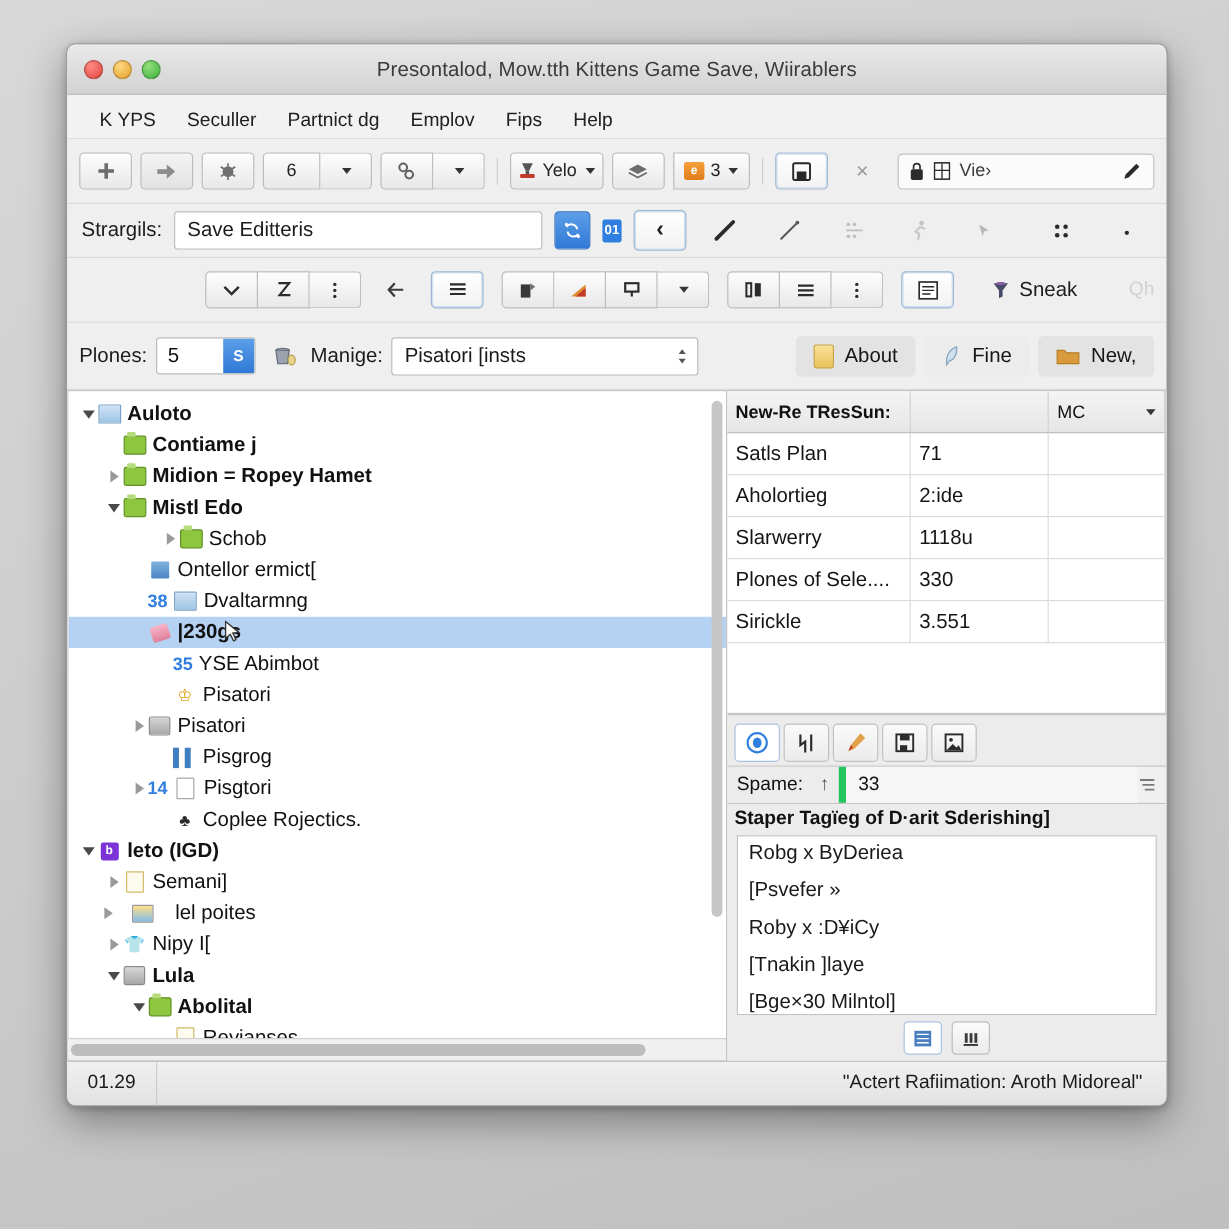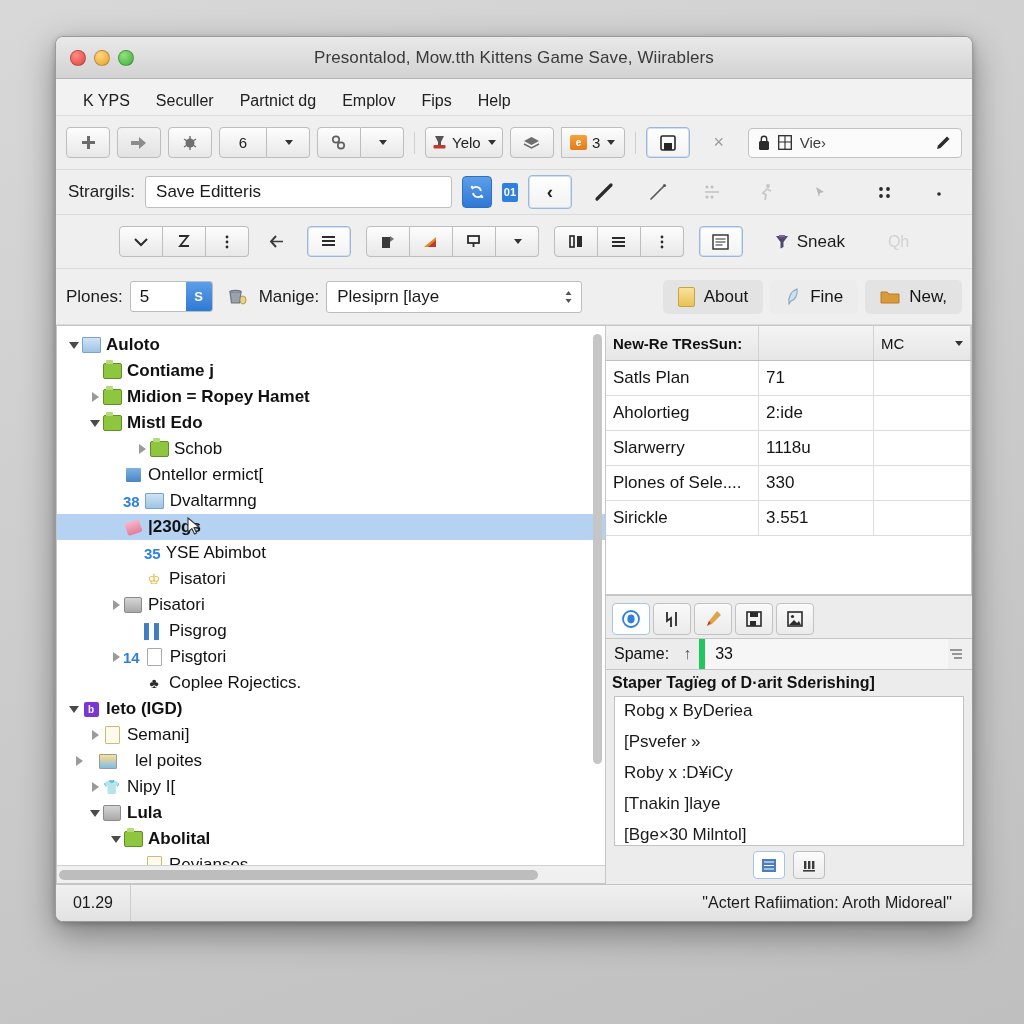--- a/index.html
+++ b/index.html
@@ -90,21 +90,21 @@
   .bluebtn{
     width:36px;height:30px;border-radius:4px;border:1px solid #2f6fc0;
     background:linear-gradient(#5c9ee8,#2f79d6);
     display:flex;align-items:center;justify-content:center;
   }
   .smallbadge{
     width:21px;height:19px;background:#2f7fe0;border-radius:2px;color:#fff;
     font-size:11px;font-weight:bold;display:flex;align-items:center;justify-content:center;
   }
   
-  .tb2{height:41px;justify-content:center;}
+  .tb2{height:41px;justify-content:flex-end;}
   .snark{
     display:flex;align-items:center;gap:7px;font-size:17px;color:#1c1c1c;margin-left:24px;
   }
   .ghosttext{color:#d2d2d2;font-size:16px;margin-left:36px;}
   
   .tb3{height:43px;}
   .lbl{font-size:17px;color:#1c1c1c;}
   .spinbox{
     width:72px;height:29px;background:#fff;border:1px solid #bcbcbc;border-radius:3px;
     display:flex;align-items:center;font-size:17px;color:#111;padding-left:9px;position:relative;
@@ -499,21 +499,21 @@
       <span>5</span>
       <span class="spin-stepper">S</span>
     </div>
     <svg width="22" height="20" viewBox="0 0 22 20" style="margin-left:6px">
       <path d="M4 5h11l-1.5 11h-8z" fill="#9aa3ad" stroke="#6b7480" stroke-width="1.2"></path>
       <path d="M4 5c0-2 11-2 11 0" fill="none" stroke="#6b7480" stroke-width="1.4"></path>
       <ellipse cx="17" cy="13" rx="3" ry="4" fill="#e8d38a" stroke="#b39a4e" stroke-width="1"></ellipse>
         </svg>
     <div class="lbl" style="margin-left:4px">Manige:</div>
     <div class="combo">
-      <span>Plesiprn [laye</span>
+      <span>Pisatori [insts</span>
       <svg width="9" height="16" viewBox="0 0 9 16">
         <path d="M4.5 2l3 4h-6z" fill="#555"></path>
             <path d="M4.5 14l-3-4h6z" fill="#555"></path>
           </svg>
     </div>
     <div class="tb-spacer"></div>
     <div class="pillbtn">
       <span style="width:15px;height:18px;background:linear-gradient(#fbe29a,#e8c257);border:1px solid #c9a33d;border-radius:2px"></span>
       <span>About</span>
     </div>
@@ -659,21 +659,21 @@
             </div>
             <div class="trow" style="padding-left: 31px;">
               <span class="disc">
                 <i class="tri-r"></i>
               </span>
               <span class="ico">
                 <i class="i-doc yel"></i>
               </span>
               <span>Semani]</span>
             </div>
-            <div class="trow" style="padding-left: 15px; gap: 12px;">
+            <div class="trow" style="padding-left: 26px; gap: 12px;">
               <span class="disc">
                 <i class="tri-r"></i>
               </span>
               <span class="ico">
                 <i class="i-img"></i>
               </span>
               <span>lel poites</span>
             </div>
             <div class="trow" style="padding-left: 31px;">
               <span class="disc">

